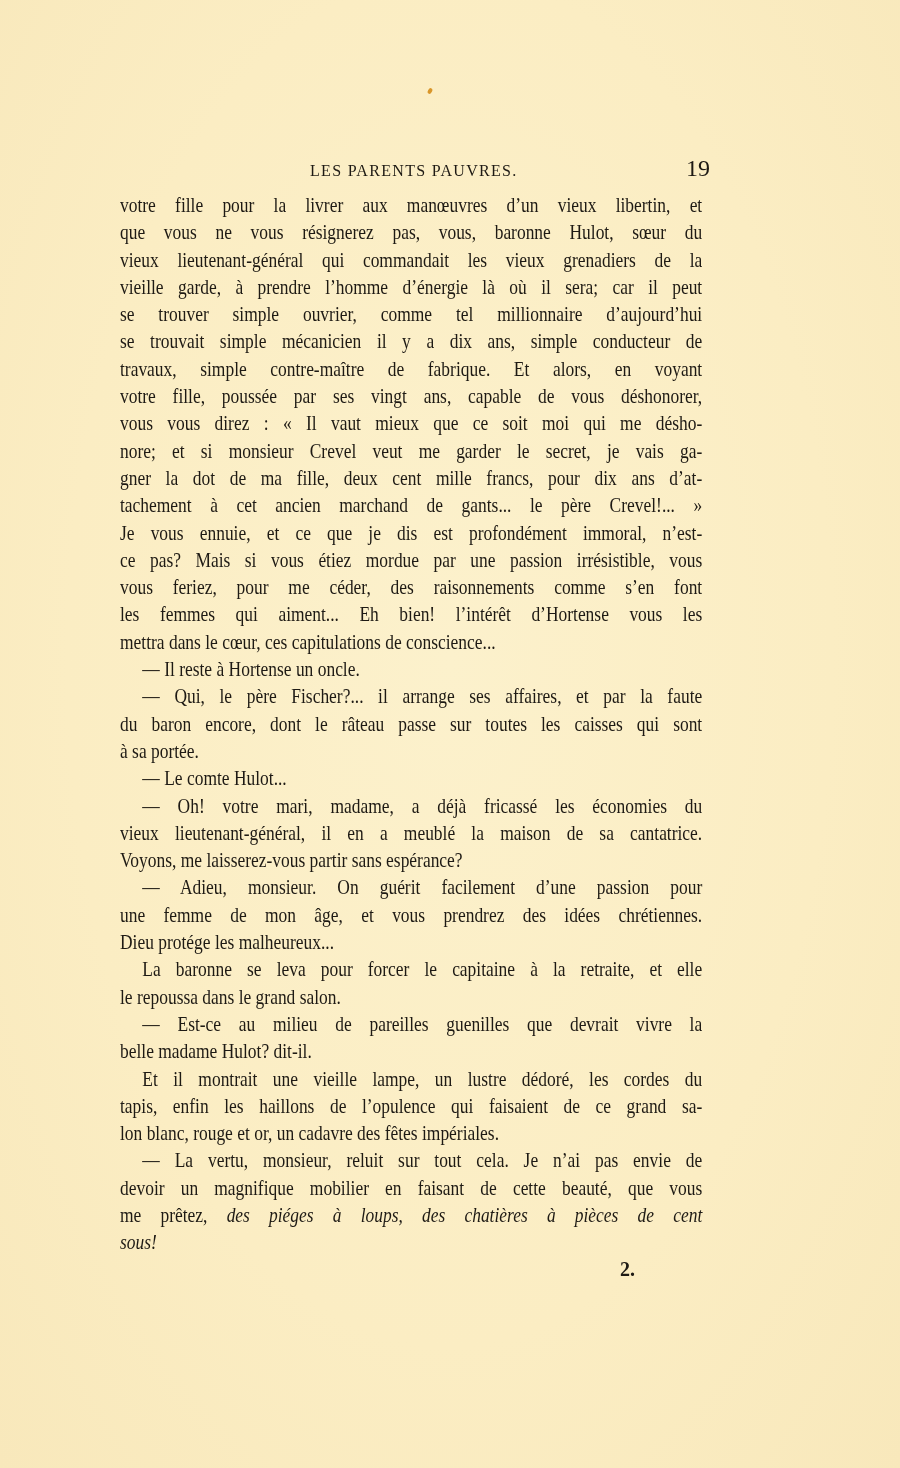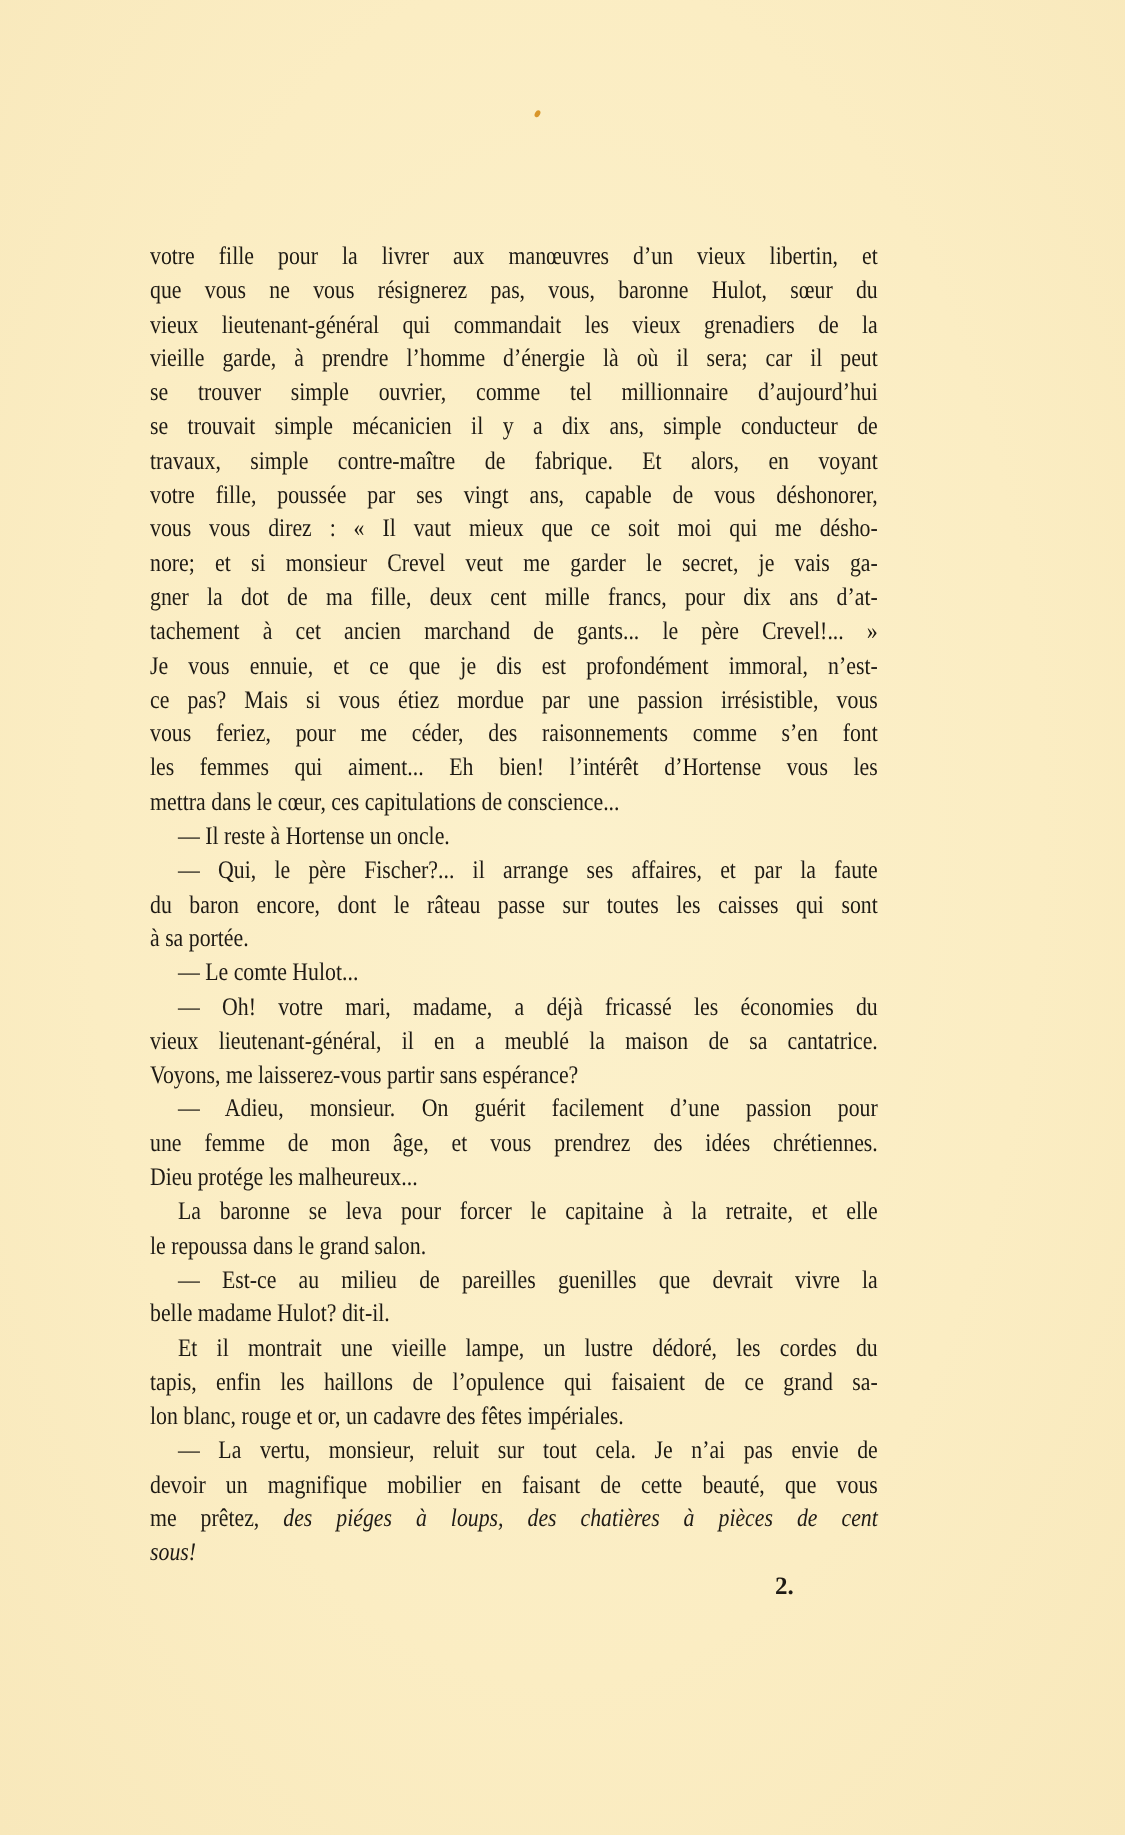--- a/index.html
+++ b/index.html
@@ -46,20 +46,24 @@
     position: absolute; left: 620px; top: 1258px;
     font-size: 20px; font-weight: bold;
   }
 </style>
 </head>
 <body>
 
 <div class="page">
   <div class="speck"></div>
 
+  <div class="running-head">
+    <span class="rh-title">LES PARENTS PAUVRES.</span>
+    <span class="rh-folio">19</span>
+  </div>
 
   <div class="text" id="body-text">
 
     <span class="line">votre fille pour la livrer aux manœuvres d’un vieux libertin, et</span>
       <span class="line">que vous ne vous résignerez pas, vous, baronne Hulot, sœur du</span>
       <span class="line">vieux lieutenant-général qui commandait les vieux grenadiers de la</span>
       <span class="line">vieille garde, à prendre l’homme d’énergie là où il sera; car il peut</span>
       <span class="line">se trouver simple ouvrier, comme tel millionnaire d’aujourd’hui</span>
       <span class="line">se trouvait simple mécanicien il y a dix ans, simple conducteur de</span>
       <span class="line">travaux, simple contre-maître de fabrique. Et alors, en voyant</span>

